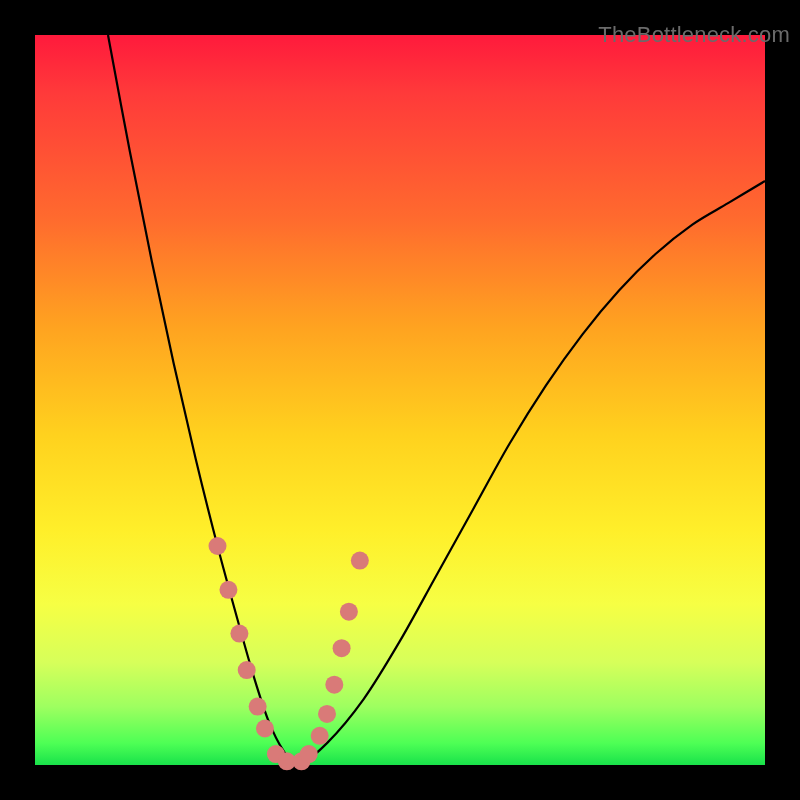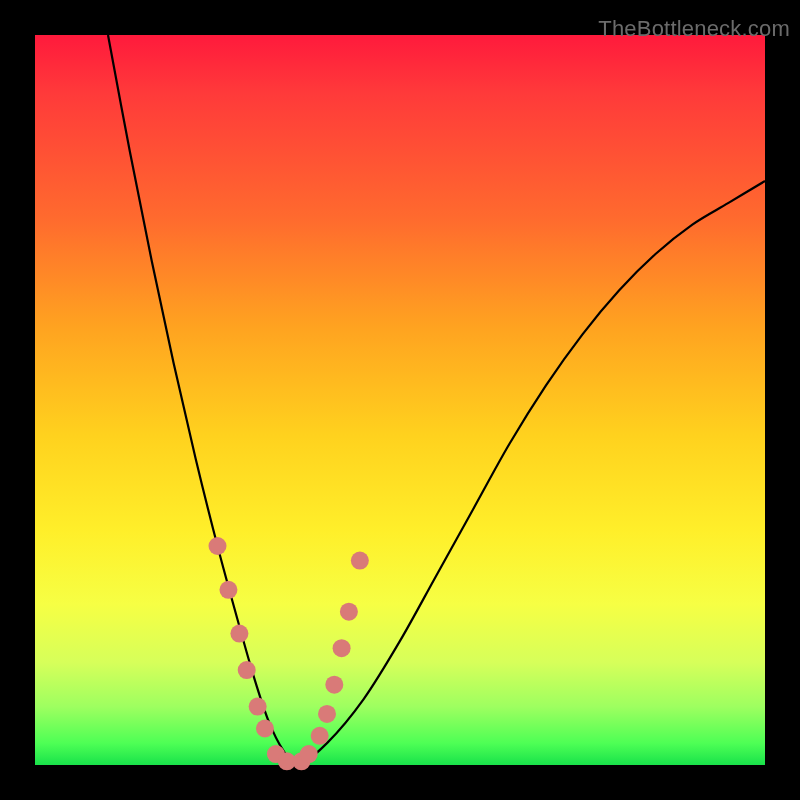--- a/index.html
+++ b/index.html
@@ -36,21 +36,21 @@
       #ffef2a 68%,
       #f6ff44 78%,
       #d6ff5a 86%,
       #9eff60 92%,
       #4eff55 97%,
       #19e24a 100%
     );
   }
   .watermark {
     position: absolute;
-    top: 16px;
+    top: 22px;
     right: 10px;
     color: #6b6b6b;
     font-size: 22px;
     letter-spacing: 0.2px;
     user-select: none;
   }
   svg.curve {
     position: absolute;
     left: 0;
     top: 0;

